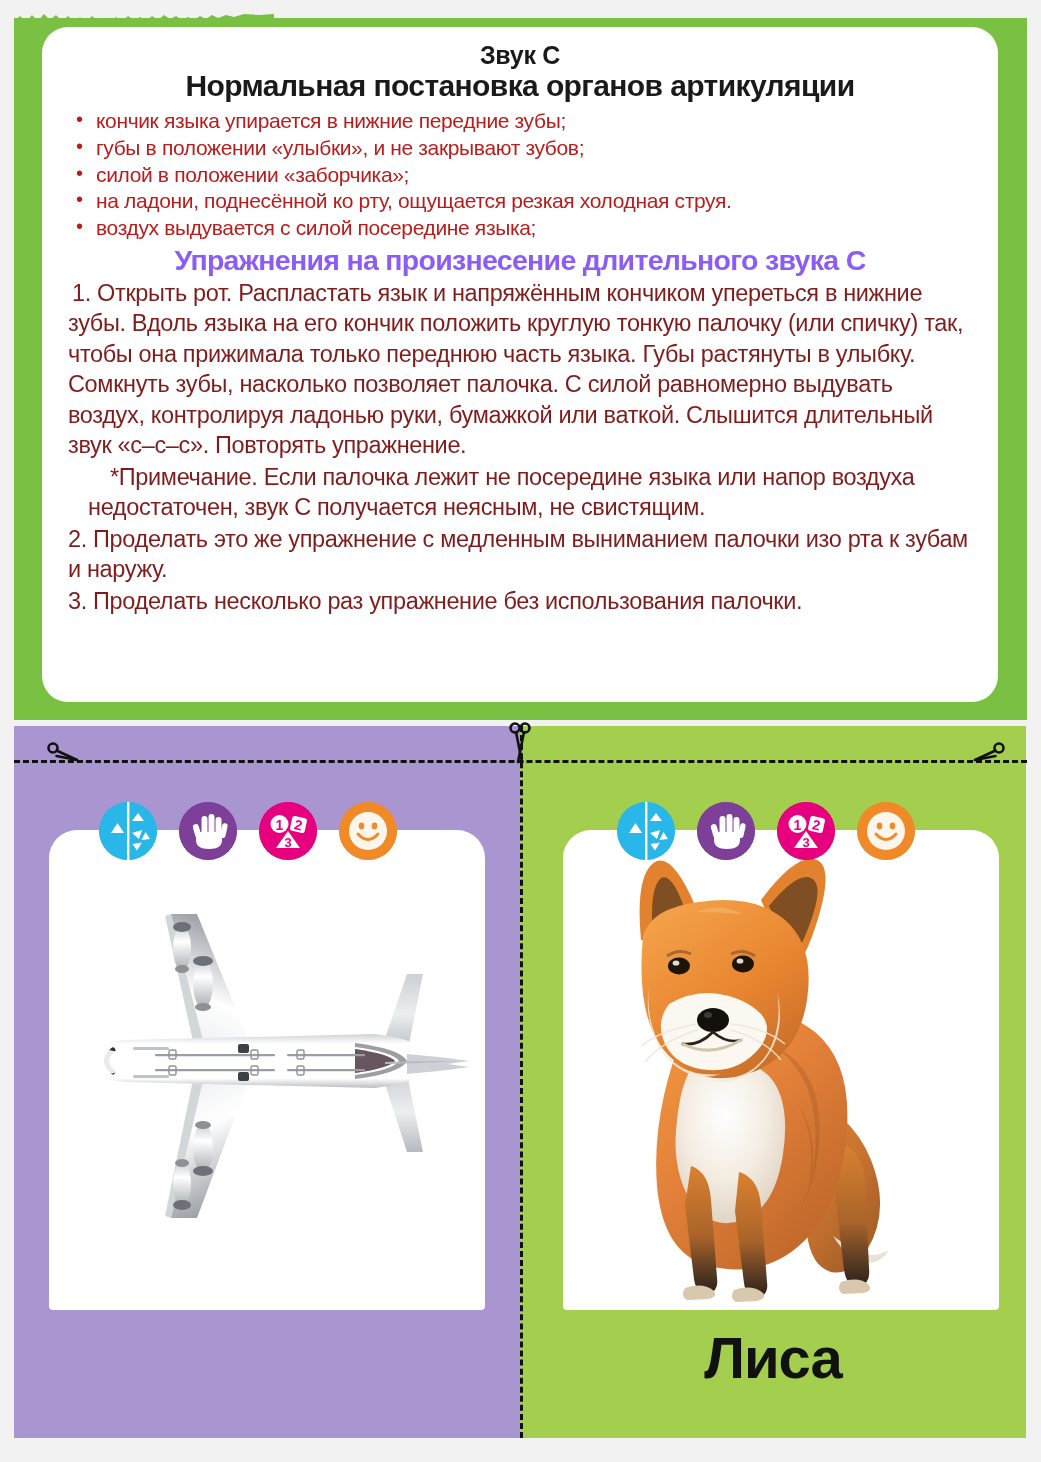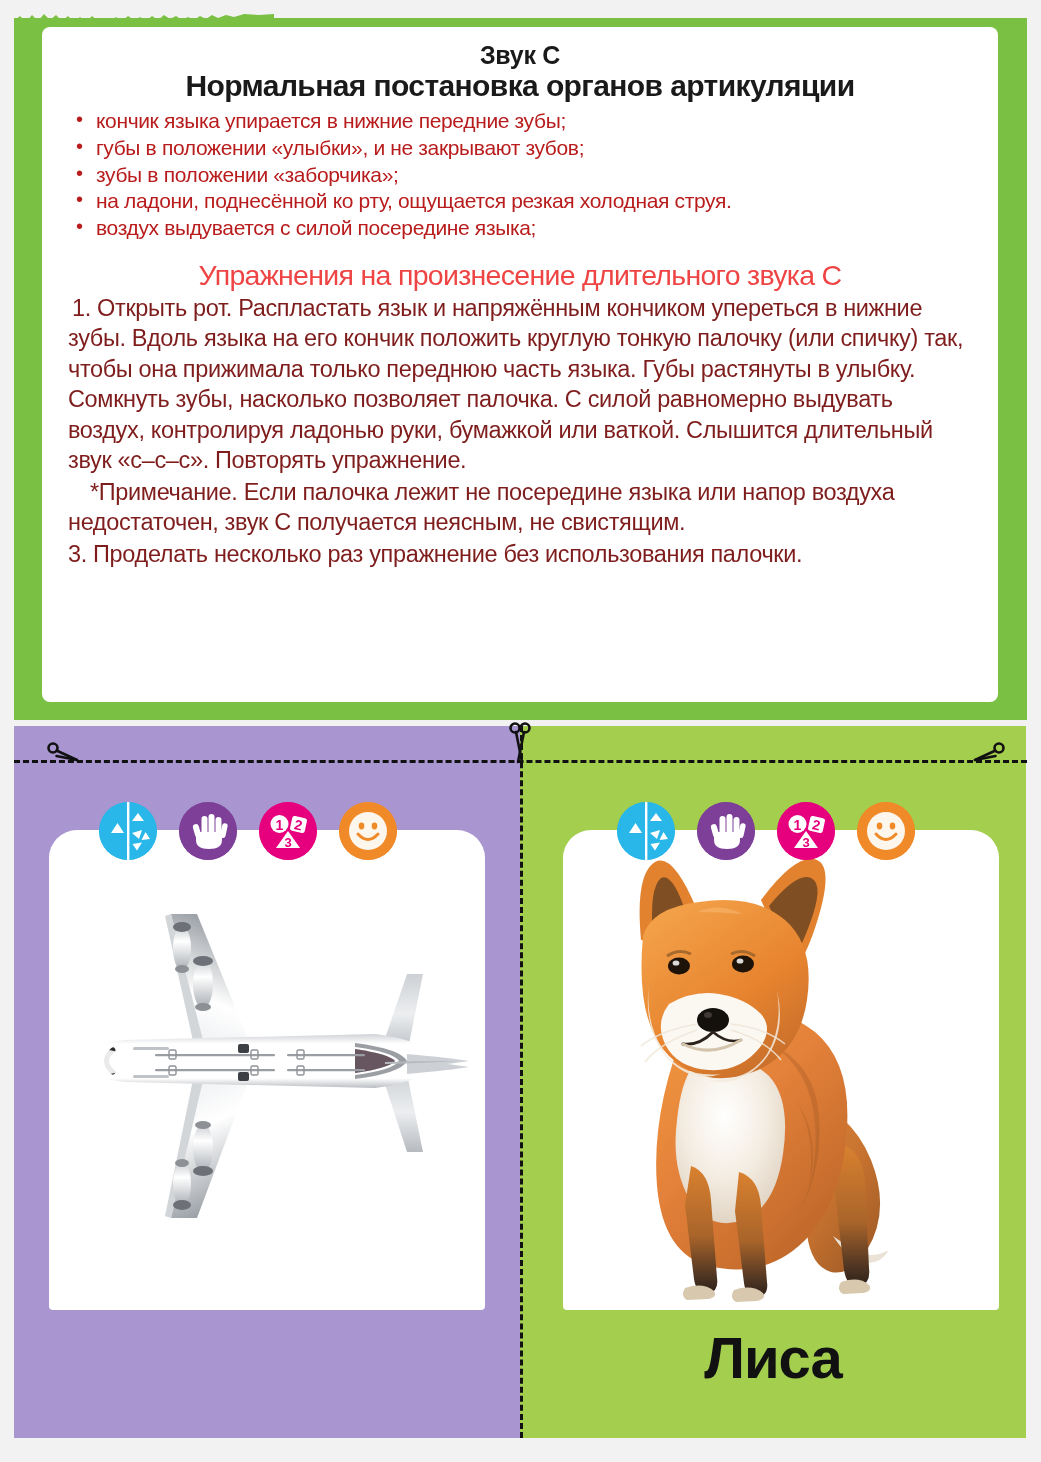--- a/index.html
+++ b/index.html
@@ -43,21 +43,21 @@
   }
   .torn-edge svg { display: block; }
 
   .white-card {
     position: absolute;
     left: 42px;
     top: 27px;
     width: 956px;
     height: 675px;
     background: #ffffff;
-    border-radius: 8px;
+    border-radius: 26px;
     box-sizing: border-box;
     padding: 14px 26px 23px 26px;
     overflow: hidden;
   }
 
   .doc-title {
     text-align: center;
     font-weight: bold;
     color: #1a1a1a;
     font-size: 25px;
@@ -90,39 +90,39 @@
   .bullets li::before {
     content: "\2022";
     position: absolute;
     left: 8px;
     top: -1px;
     font-size: 20px;
   }
 
   .section-head {
     text-align: center;
-    font-weight: normal;
+    font-weight: bold;
     font-size: 28.5px;
-    color: #ef4444;
+    color: #8b5cf6;
     letter-spacing: -0.7px;
     line-height: 1.1;
-    margin-top: 18px;
+    margin-top: 3px;
     white-space: nowrap;
   }
 
   .para {
     font-size: 23.5px;
     line-height: 1.3;
     color: #7f1d1d;
     letter-spacing: -0.35px;
     margin-top: 1px;
     text-align: left;
   }
   .para.hang1 { text-indent: 4px; }
-  .para.note { text-indent: 22px; }
+  .para.note { text-indent: 22px; margin-left: 20px; }
   .para.bold {
     font-weight: bold;
     text-indent: 58px;
     font-size: 23.5px;
     letter-spacing: -0.45px;
     margin-top: 2px;
   }
 
   
   .cards-area {
@@ -238,29 +238,30 @@
   </div>
 
   <div class="white-card">
 
     <div class="doc-title">Звук С</div>
     <div class="doc-title-main">Нормальная постановка органов артикуляции</div>
 
     <ul class="bullets">
       <li>кончик языка упирается в нижние передние зубы;</li>
       <li>губы в положении «улыбки», и не закрывают зубов;</li>
-      <li>зубы в положении «заборчика»;</li>
+      <li>силой в положении «заборчика»;</li>
       <li>на ладони, поднесённой ко рту, ощущается резкая холодная струя.</li>
       <li>воздух выдувается с силой посередине языка;</li>
     </ul>
 
     <div class="section-head">Упражнения на произнесение длительного звука С</div>
 
     <div class="para hang1">1.  Открыть рот. Распластать язык и напряжённым кончиком упереться в нижние зубы. Вдоль языка на его кончик положить круглую тонкую палочку (или спичку) так, чтобы она прижимала только переднюю часть языка. Губы растянуты в улыбку. Сомкнуть зубы, насколько позволяет палочка. С силой равномерно выдувать воздух, контролируя ладонью руки, бумажкой или ваткой. Слышится длительный звук «с–с–с». Повторять упражнение.</div>
     <div class="para note">*Примечание. Если палочка лежит не посередине языка или напор воздуха недостаточен, звук С получается неясным, не свистящим.</div>
+    <div class="para">2. Проделать это же упражнение с медленным выниманием палочки изо рта к зубам и наружу.</div>
     <div class="para">3. Проделать несколько раз упражнение без использования палочки.</div>
 
 
   </div>
 
   <div class="cards-area">
 
     <div class="card-panel card-left"></div>
     <div class="card-panel card-right"></div>
 

